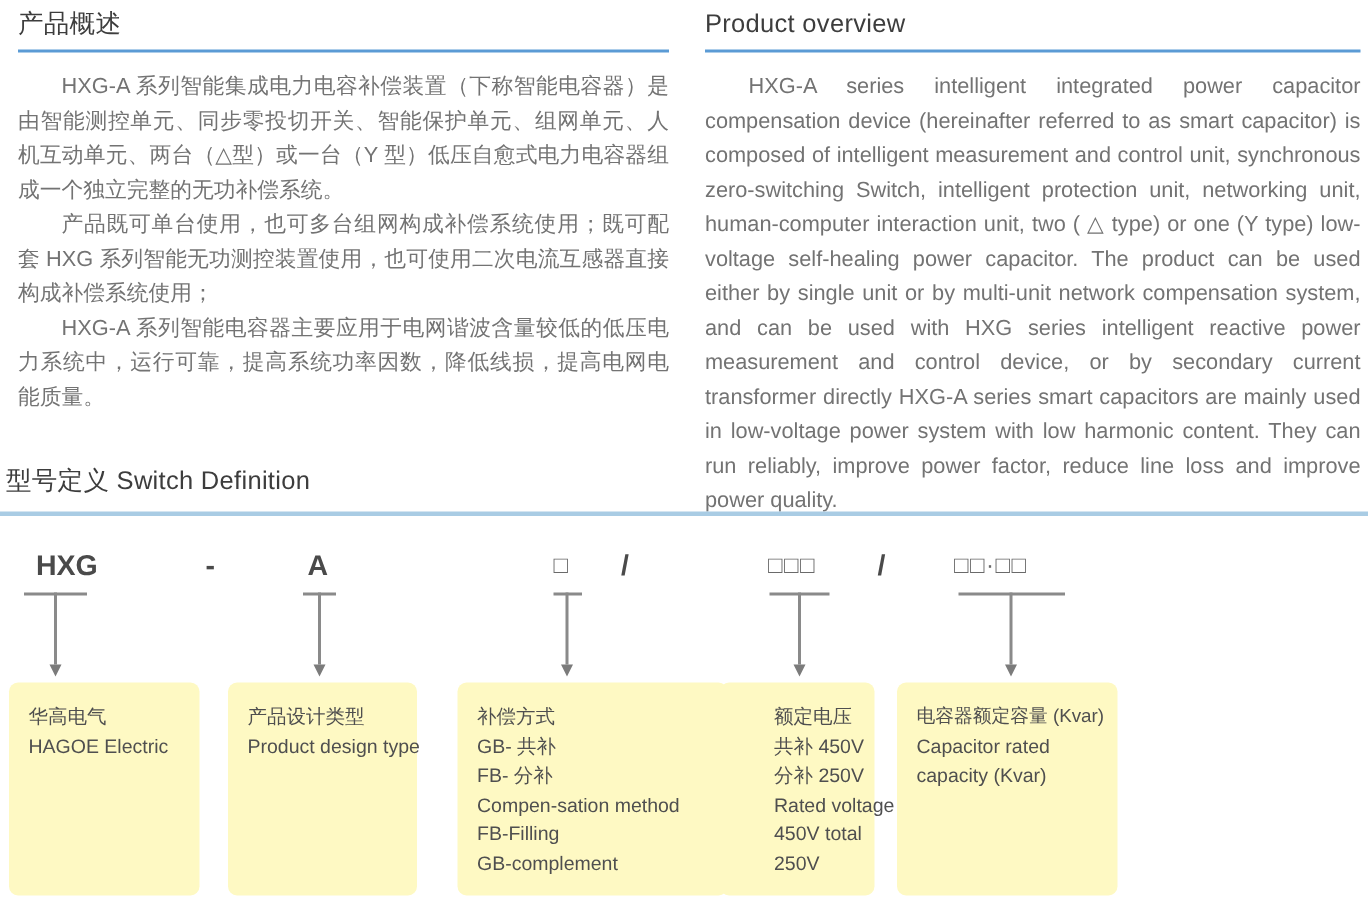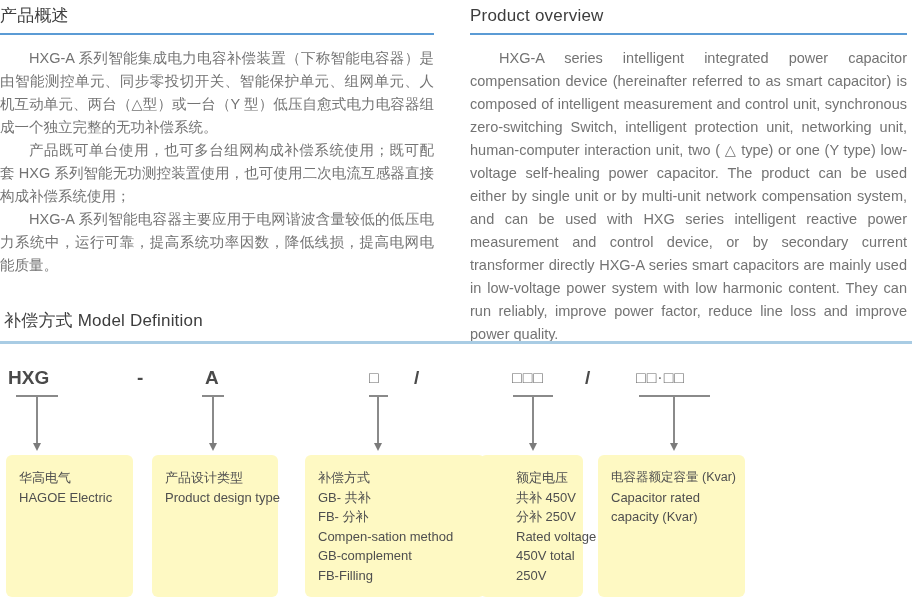--- a/index.html
+++ b/index.html
@@ -34,42 +34,42 @@
     box-sizing:border-box;padding:13px 6px 0 13px;
     font-size:13px;line-height:19.5px;color:#4f4f4f;
   }
   .mbox .bline{white-space:nowrap;}
 </style>
 </head>
 <body>
 
 <div class="page">
 
-  <section style="left:0;top:5px;width:434px;">
+  <section style="left:12px;top:5px;width:434px;">
     <h2 class="sec-title">产品概述</h2>
     <div class="rule-strong"></div>
     <div class="body-text">
       <p>HXG-A 系列智能集成电力电容补偿装置（下称智能电容器）是由智能测控单元、同步零投切开关、智能保护单元、组网单元、人机互动单元、两台（△型）或一台（Y 型）低压自愈式电力电容器组成一个独立完整的无功补偿系统。</p>
       <p>产品既可单台使用，也可多台组网构成补偿系统使用；既可配套 HXG 系列智能无功测控装置使用，也可使用二次电流互感器直接构成补偿系统使用；</p>
       <p>HXG-A 系列智能电容器主要应用于电网谐波含量较低的低压电力系统中，运行可靠，提高系统功率因数，降低线损，提高电网电能质量。</p>
     </div>
   </section>
 
   <section style="left:470px;top:5px;width:437px;">
     <h2 class="sec-title">Product overview</h2>
     <div class="rule-strong"></div>
     <div class="body-text">
       <p>HXG-A series intelligent integrated power capacitor compensation device (hereinafter referred to as smart capacitor) is composed of intelligent measurement and control unit, synchronous zero-switching Switch, intelligent protection unit, networking unit, human-computer interaction unit, two ( △ type) or one (Y type) low-voltage self-healing power capacitor. The product can be used either by single unit or by multi-unit network compensation system, and can be used with HXG series intelligent reactive power measurement and control device, or by secondary current transformer directly HXG-A series smart capacitors are mainly used in low-voltage power system with low harmonic content. They can run reliably, improve power factor, reduce line loss and improve power quality.</p>
     </div>
   </section>
 
-  <h2 class="sec-title" style="position:absolute;left:4px;top:310px;">补偿方式 Model Definition</h2>
+  <h2 class="sec-title" style="position:absolute;left:4px;top:310px;">型号定义 Switch Definition</h2>
   <div class="rule-light"></div>
 
-  <span class="code" style="left:8px;top:368px;">HXG</span>
+  <span class="code" style="left:24px;top:368px;">HXG</span>
   <span class="code" style="left:137px;top:368px;">-</span>
   <span class="code" style="left:205px;top:368px;">A</span>
   <span class="code sq" style="left:369px;top:367px;">□</span>
   <span class="code" style="left:414px;top:368px;">/</span>
   <span class="code sq" style="left:512px;top:367px;">□□□</span>
   <span class="code" style="left:585px;top:368px;">/</span>
   <span class="code sq" style="left:636px;top:367px;">□□·□□</span>
 
   <div class="hline" style="left:16px;top:395px;width:42px;"></div>
   <div class="vline" style="left:36px;top:395px;height:48px;"></div>
@@ -99,22 +99,22 @@
   <div class="mbox" style="left:152px;width:126px;">
     <div class="bline">产品设计类型</div>
     <div class="bline">Product design type</div>
   </div>
 
   <div class="mbox" style="left:305px;width:180px;">
     <div class="bline">补偿方式</div>
     <div class="bline">GB- 共补</div>
     <div class="bline">FB- 分补</div>
     <div class="bline">Compen-sation method</div>
+    <div class="bline">FB-Filling</div>
     <div class="bline">GB-complement</div>
-    <div class="bline">FB-Filling</div>
   </div>
 
   <div class="mbox" style="left:480px;width:103px;padding-left:36px;">
     <div class="bline">额定电压</div>
     <div class="bline">共补 450V</div>
     <div class="bline">分补 250V</div>
     <div class="bline">Rated voltage</div>
     <div class="bline">450V total</div>
     <div class="bline">250V</div>
   </div>

